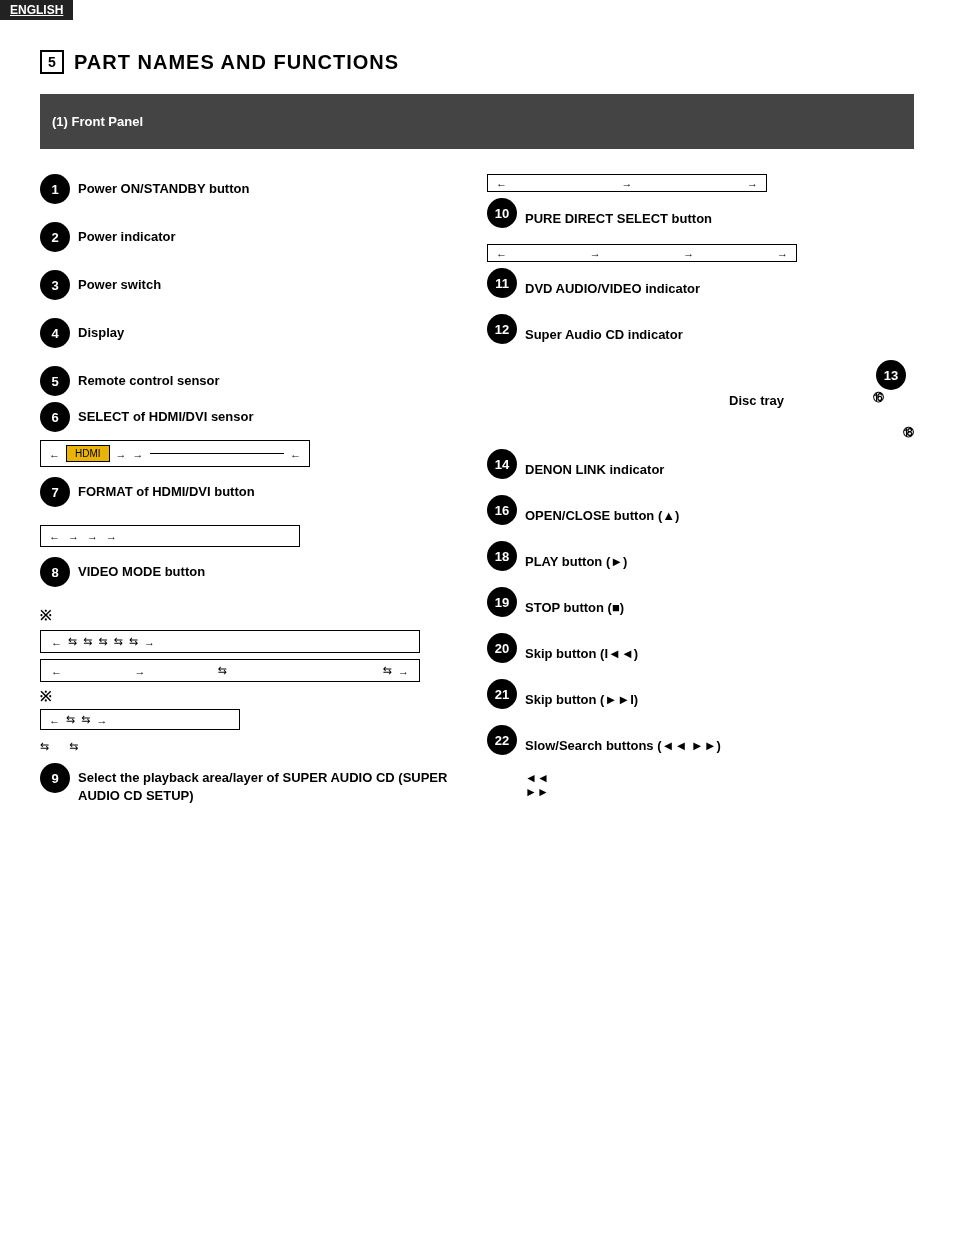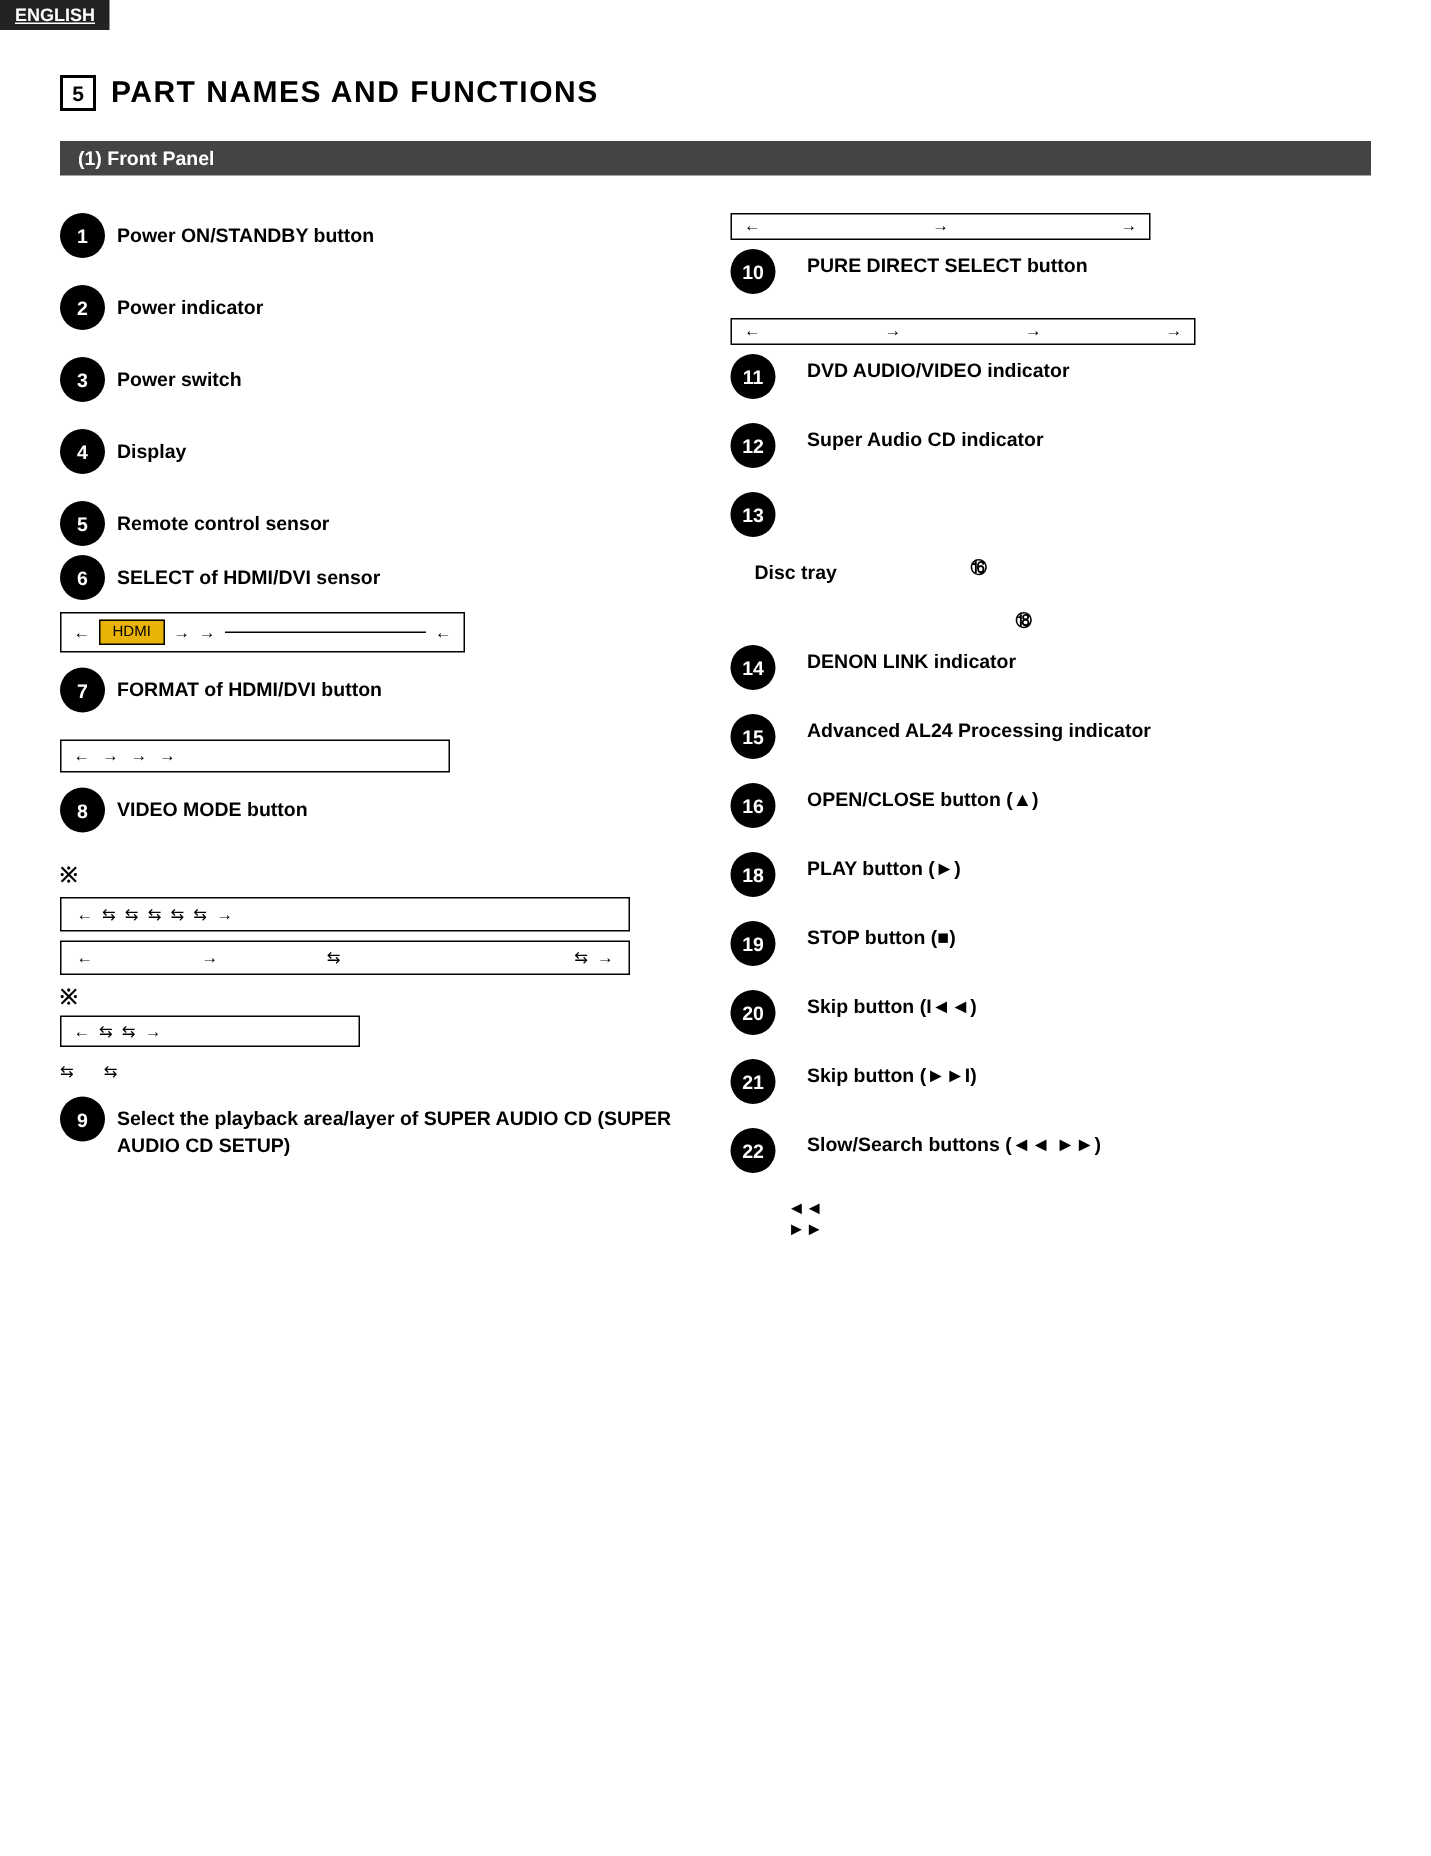--- a/index.html
+++ b/index.html
@@ -51,21 +51,21 @@
       font-size: 20px;
       font-weight: bold;
       letter-spacing: 1px;
     }
 
     .panel-header {
       background: #444;
       color: #fff;
       font-size: 13px;
       font-weight: bold;
-      padding: 4px 12px;
+      padding: 20px 12px;
       margin-bottom: 25px;
     }
 
     .two-col {
       display: flex;
       gap: 0;
     }
 
     .left-col {
       width: 50%;
@@ -200,23 +200,22 @@
     }
 
     .asterisk-note {
       font-size: 14px;
       font-weight: bold;
       margin: 4px 0;
     }
 
     .right-item {
       display: flex;
-      align-items: flex-start;
+      align-items: flex-end;
       margin-bottom: 16px;
-      gap: 13px;
     }
 
     .right-item-label {
       font-weight: bold;
       font-size: 13px;
       padding-top: 2px;
       line-height: 1.4;
     }
 
     .item-9 {
@@ -411,24 +410,20 @@
             <span style="position:absolute; bottom:5px; right:0; font-size:11px; font-weight:bold;">⑱</span>
           </div>
         </div>
       </div>
 
       <div class="right-item">
         <div class="item-number">14</div>
         <div class="right-item-label">DENON LINK indicator</div>
       </div>
 
-      <div class="right-item">
-        <div class="item-number">15</div>
-        <div class="right-item-label">Advanced AL24 Processing indicator</div>
-      </div>
 
       <div class="right-item">
         <div class="item-number">16</div>
         <div class="right-item-label">OPEN/CLOSE button (▲)</div>
       </div>
 
 
       <div class="right-item">
         <div class="item-number">18</div>
         <div class="right-item-label">PLAY button (►)</div>

